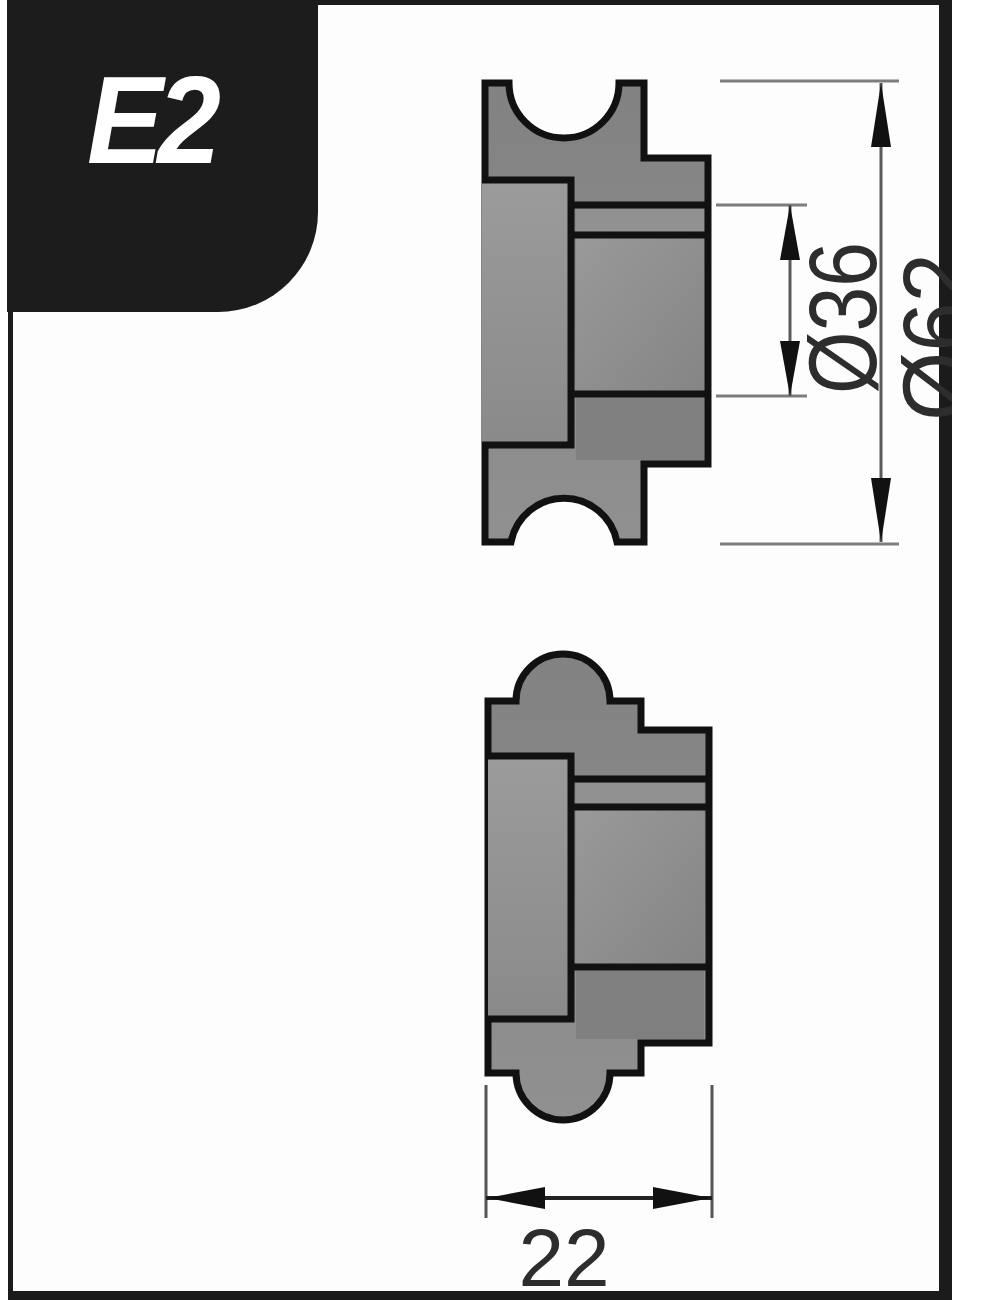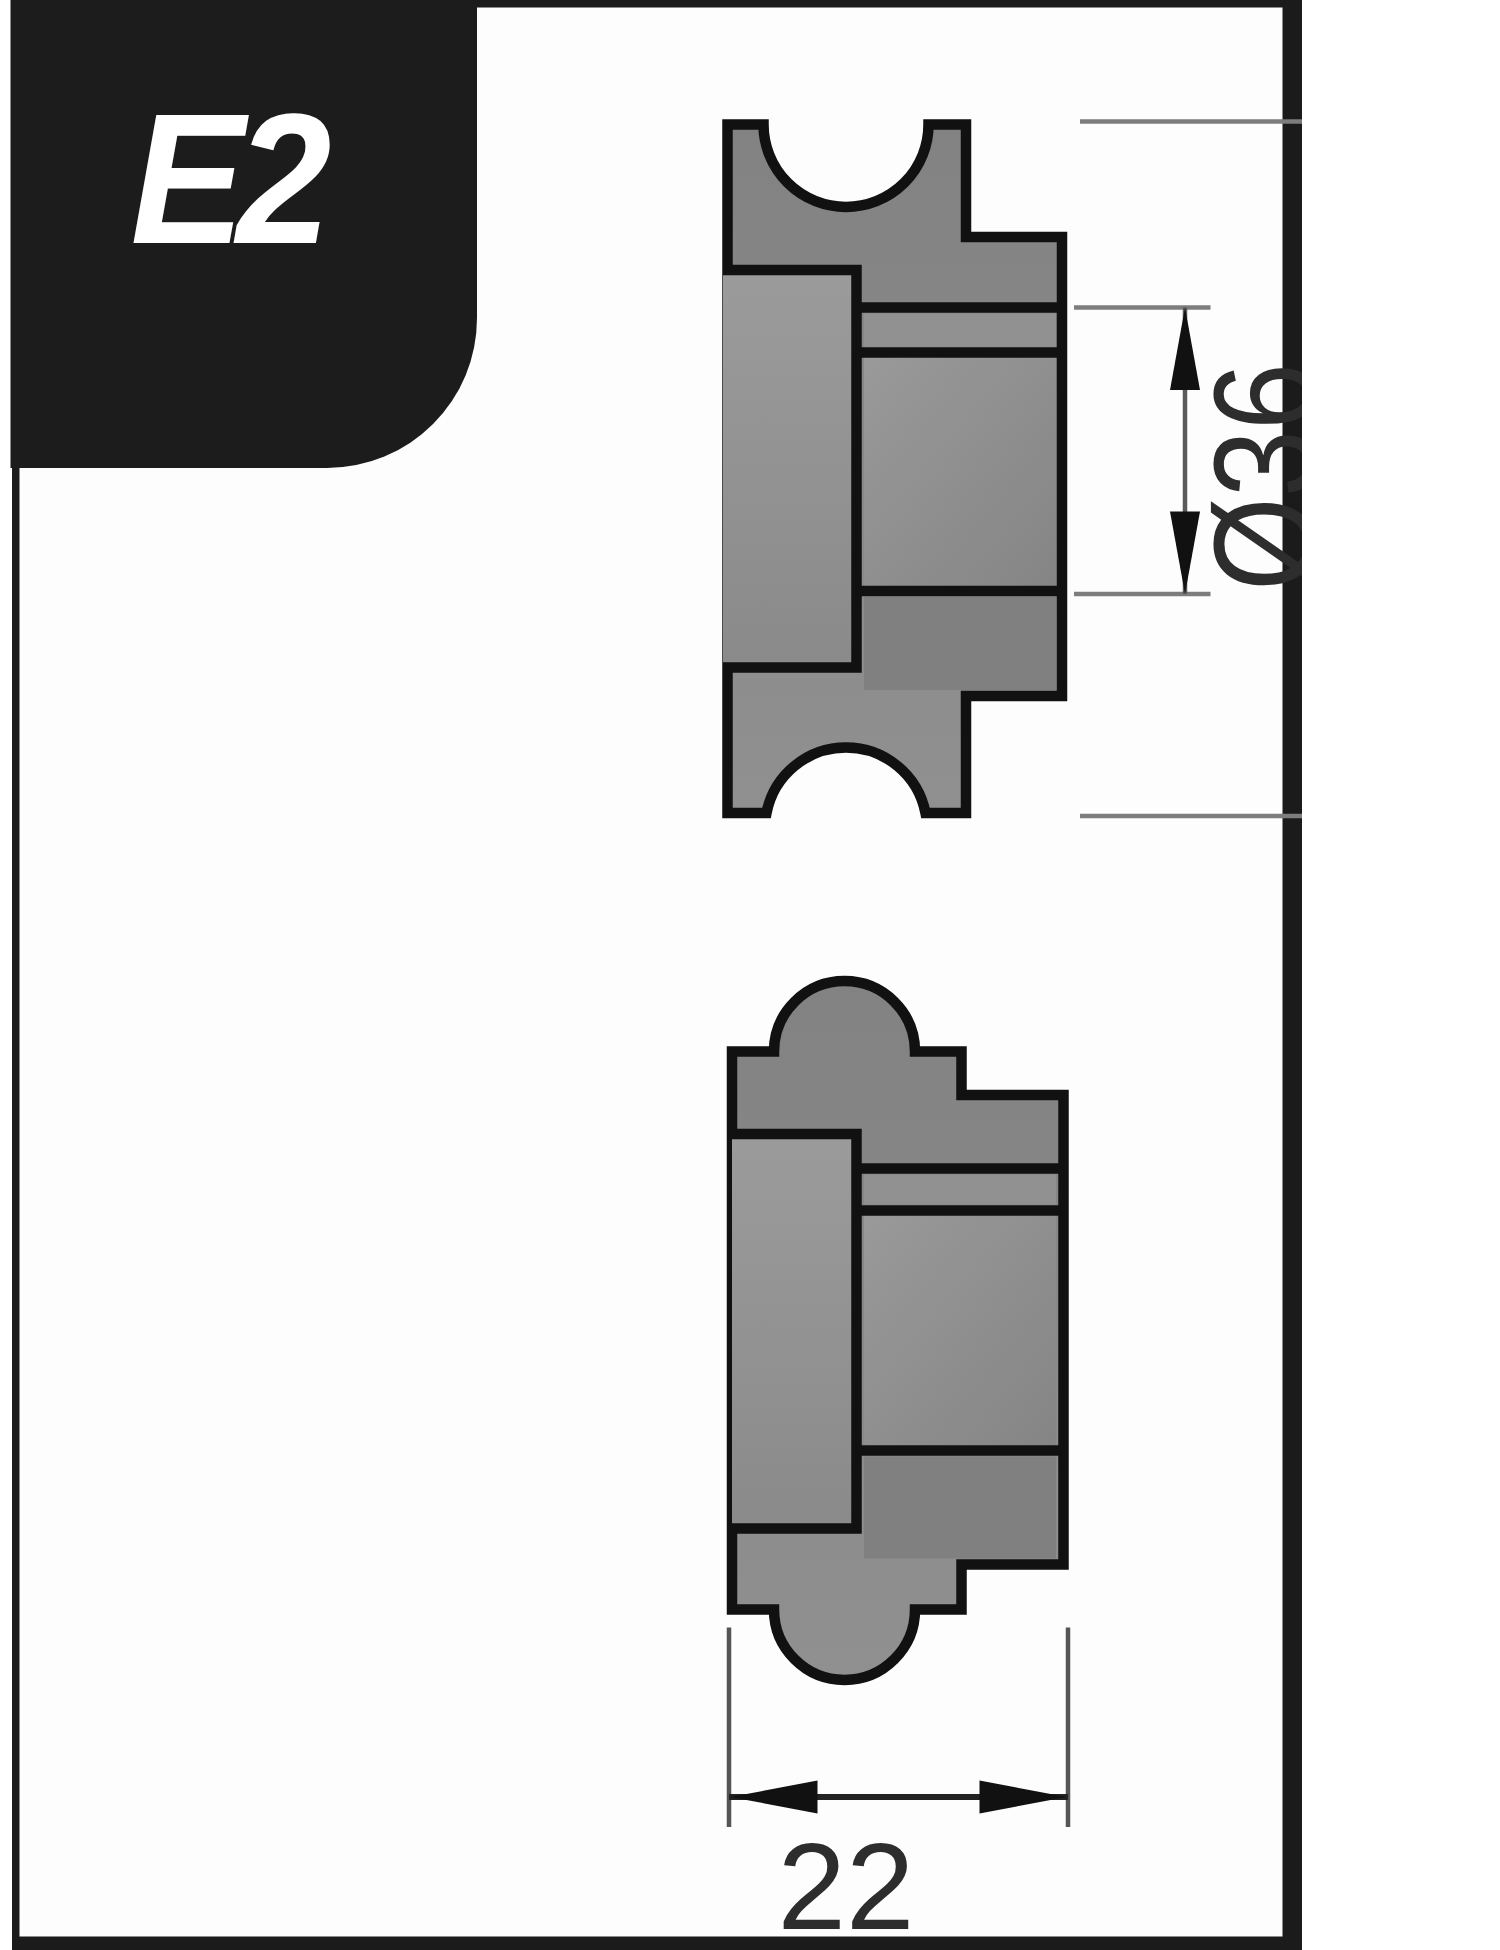--- a/index.html
+++ b/index.html
@@ -5,21 +5,21 @@
   html, body {
     margin: 0;
     padding: 0;
     width: 1000px;
     height: 1300px;
     background: #ffffff;
     font-family: "Liberation Sans", sans-serif;
   }
   .stage {
     position: relative;
-    width: 868px;
+    width: 952px;
     height: 1300px;
     overflow: hidden;
     background: #ffffff;
   }
   .frame {
     position: absolute;
     left: 8px;
     top: 0;
     right: 0;
     bottom: 0;

